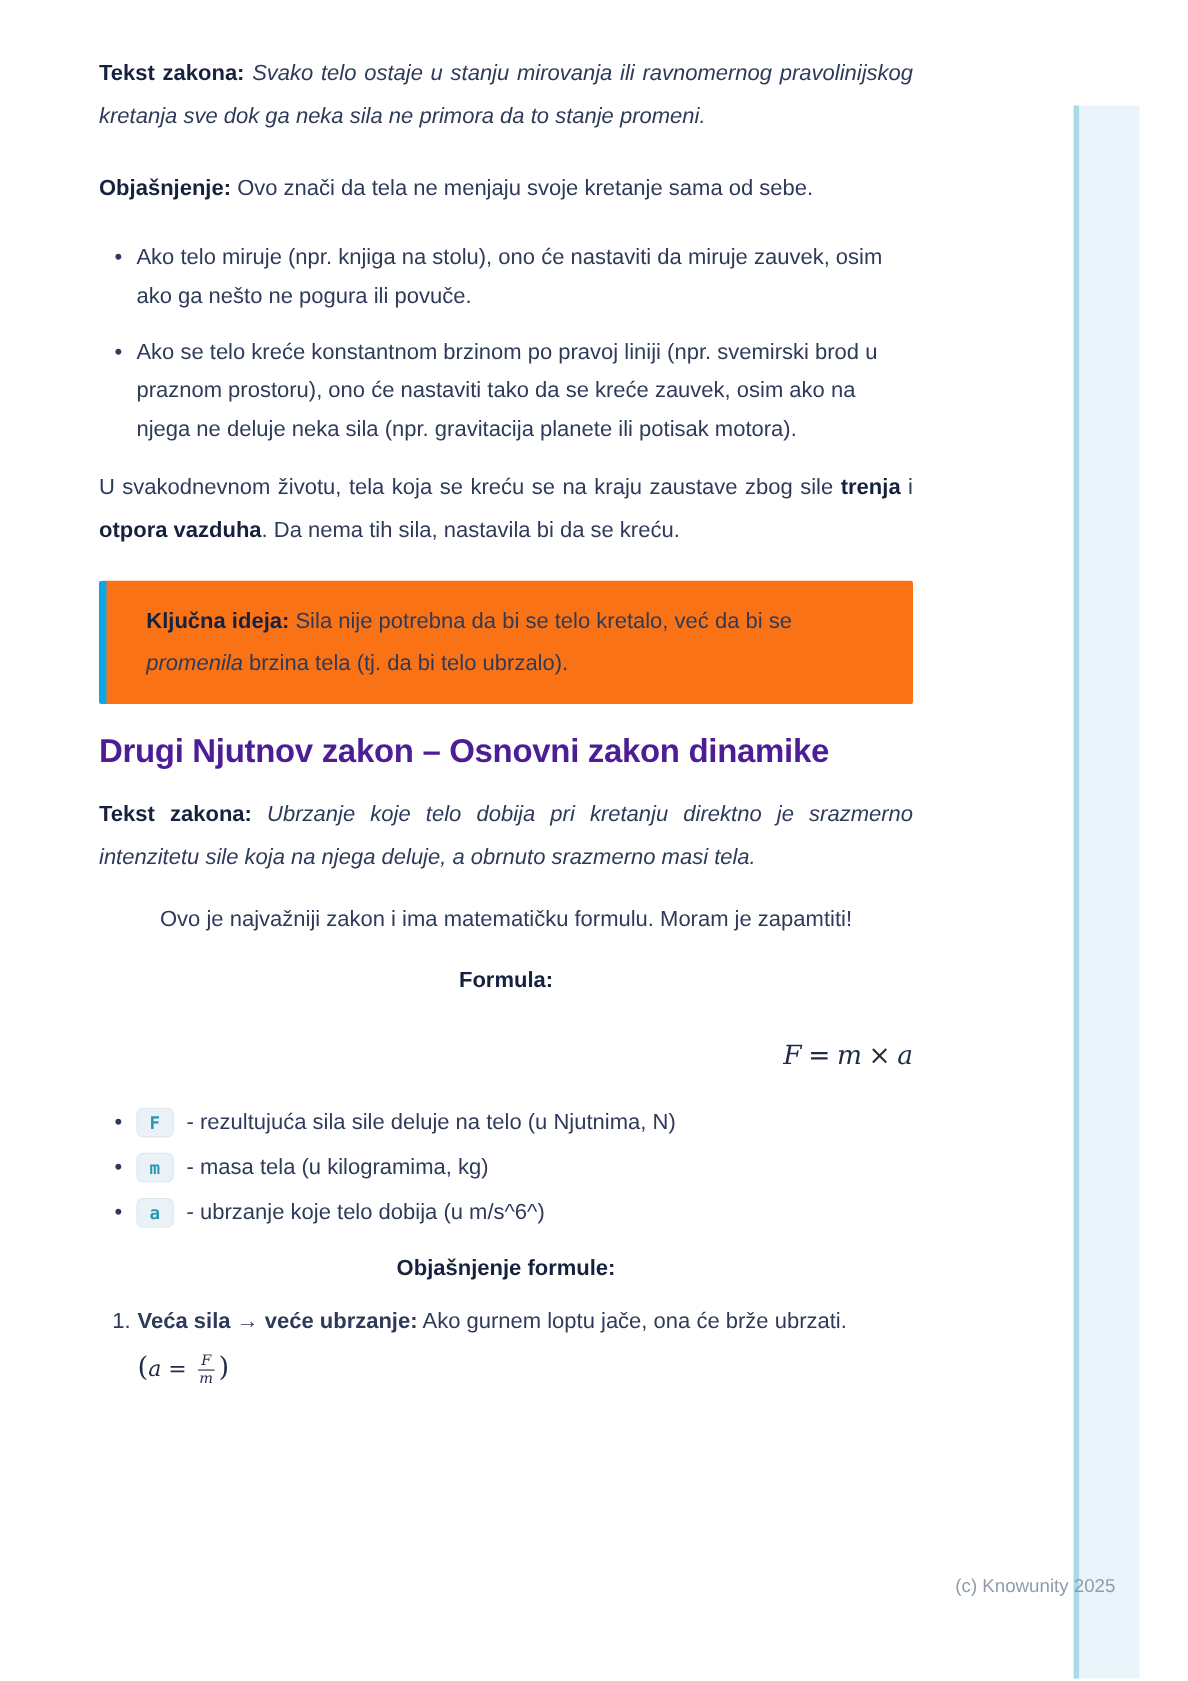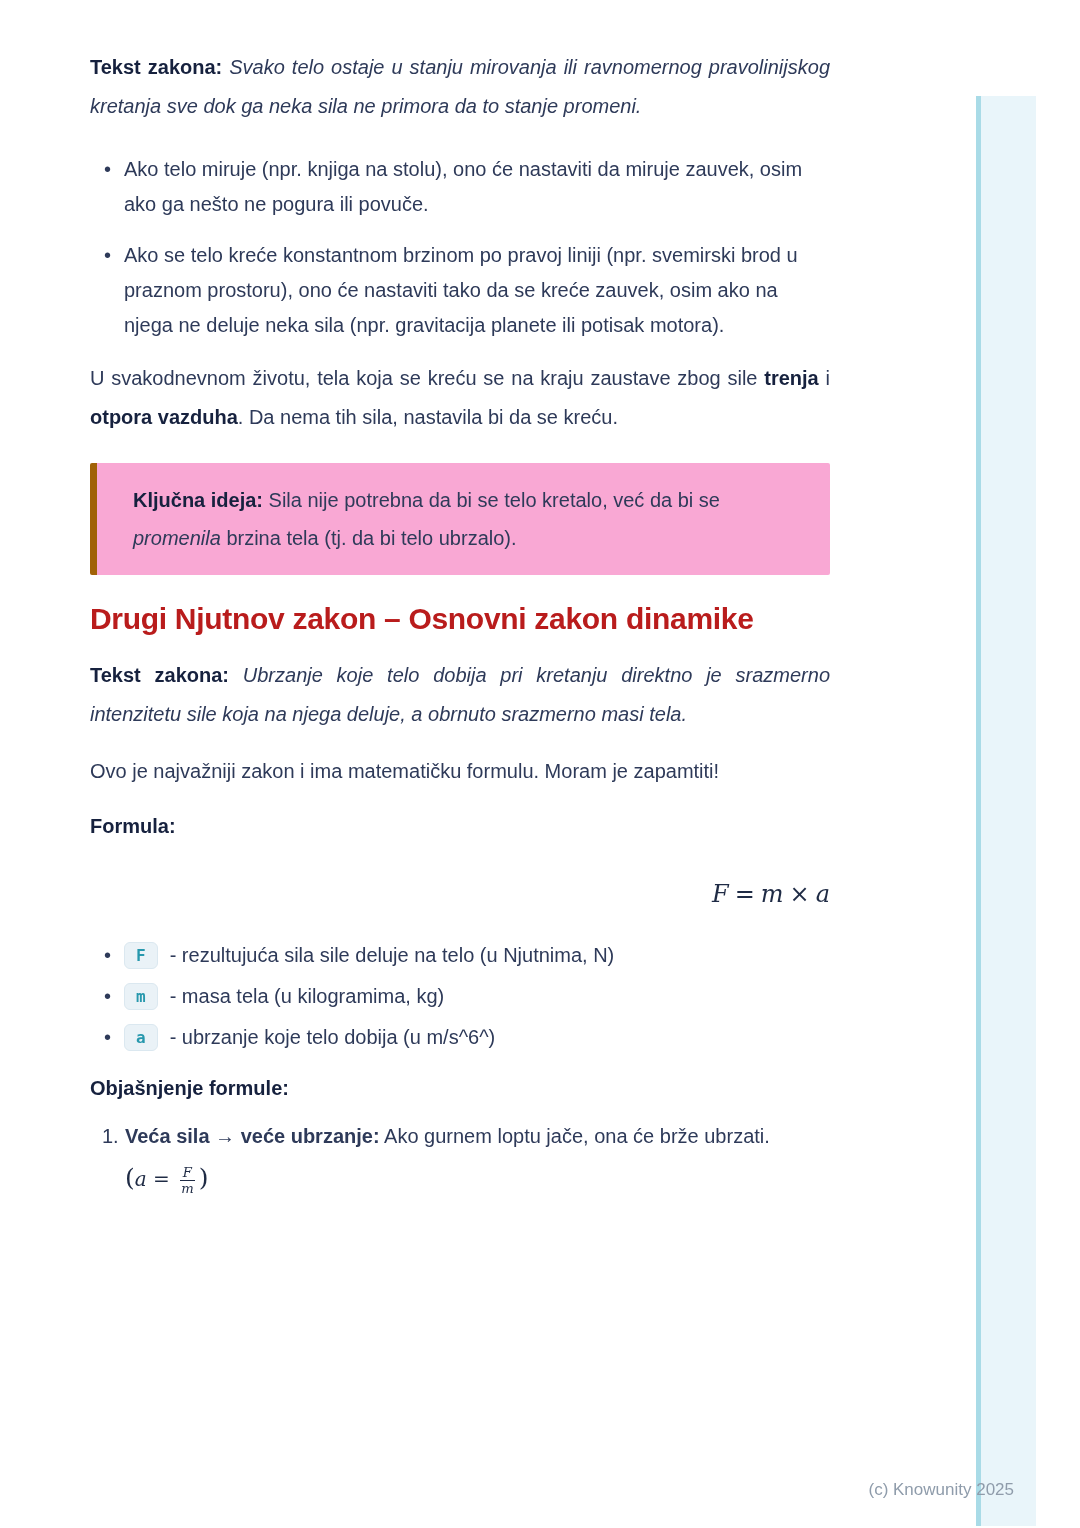--- a/index.html
+++ b/index.html
@@ -26,20 +26,21 @@
     position: relative;
     margin: 48px 0 2px 90px;
     width: 740px;
     z-index: 1;
   }
 
   .para {
     font-size: 20px;
     line-height: 1.95;
     margin: 0 0 26px 0;
+    text-align: center;
   }
   .justify { text-align: justify; }
   .para strong, .label-bold {
     color: #16213e;
     font-weight: bold;
   }
   .para em { font-style: italic; color: #2e3a59; }
 
   
   .bullets { list-style: none; margin: 0 0 16px 0; padding: 0; }
@@ -54,33 +55,33 @@
     width: 34px;
     flex: 0 0 34px;
     padding-left: 14px;
     box-sizing: border-box;
     color: #2e3a59;
   }
   .bullets .li-text { flex: 1; }
 
   
   .callout {
-    background: #f9a8d4;
-    border-left: 7px solid #a16207;
+    background: #f97316;
+    border-left: 7px solid #0ea5e9;
     border-radius: 2px;
     padding: 18px 40px 18px 36px;
     font-size: 20px;
     line-height: 1.9;
     margin: 26px 0 24px 0;
   }
   .callout .italic { font-style: italic; }
 
   
   h1.section-heading {
-    color: #b91c1c;
+    color: #4c1d95;
     font-size: 30px;
     font-weight: bold;
     letter-spacing: -0.3px;
     margin: 0 0 18px 0;
     line-height: 1.3;
   }
 
   .tight { margin-bottom: 18px; }
   .mb16 { margin-bottom: 16px; }
   .mb34 { margin-bottom: 34px; }
@@ -147,38 +148,39 @@
     vertical-align: middle;
     font-size: 0.66em;
     line-height: 1.15;
     margin: 0 2px;
   }
   .frac .fnum { border-bottom: 1.2px solid #1f2b45; padding: 0 3px; }
   .frac .fden { padding: 0 3px; }
 
   .footer-credit {
     position: absolute;
-    top: 1432px;
+    top: 1384px;
     right: 66px;
     font-size: 17px;
     color: #8f9cab;
     z-index: 2;
   }
 </style>
 </head>
 <body>
 
 <div class="page">
 
   <div class="edge-strip"></div>
 
   <div class="content">
 
     <p class="para justify"><strong>Tekst zakona:</strong><em> Svako telo ostaje u stanju mirovanja ili ravnomernog pravolinijskog kretanja sve dok ga neka sila ne primora da to stanje promeni.</em></p>
 
+    <p class="para justify"><strong>Objašnjenje:</strong><span> Ovo znači da tela ne menjaju svoje kretanje sama od sebe.</span></p>
 
     <ul class="bullets">
       <li>
         <span class="marker">•</span>
         <span class="li-text">Ako telo miruje (npr. knjiga na stolu), ono će nastaviti da miruje zauvek, osim ako ga nešto ne pogura ili povuče.</span>
       </li>
       <li>
         <span class="marker">•</span>
         <span class="li-text">Ako se telo kreće konstantnom brzinom po pravoj liniji (npr. svemirski brod u praznom prostoru), ono će nastaviti tako da se kreće zauvek, osim ako na njega ne deluje neka sila (npr. gravitacija planete ili potisak motora).</span>
       </li>

